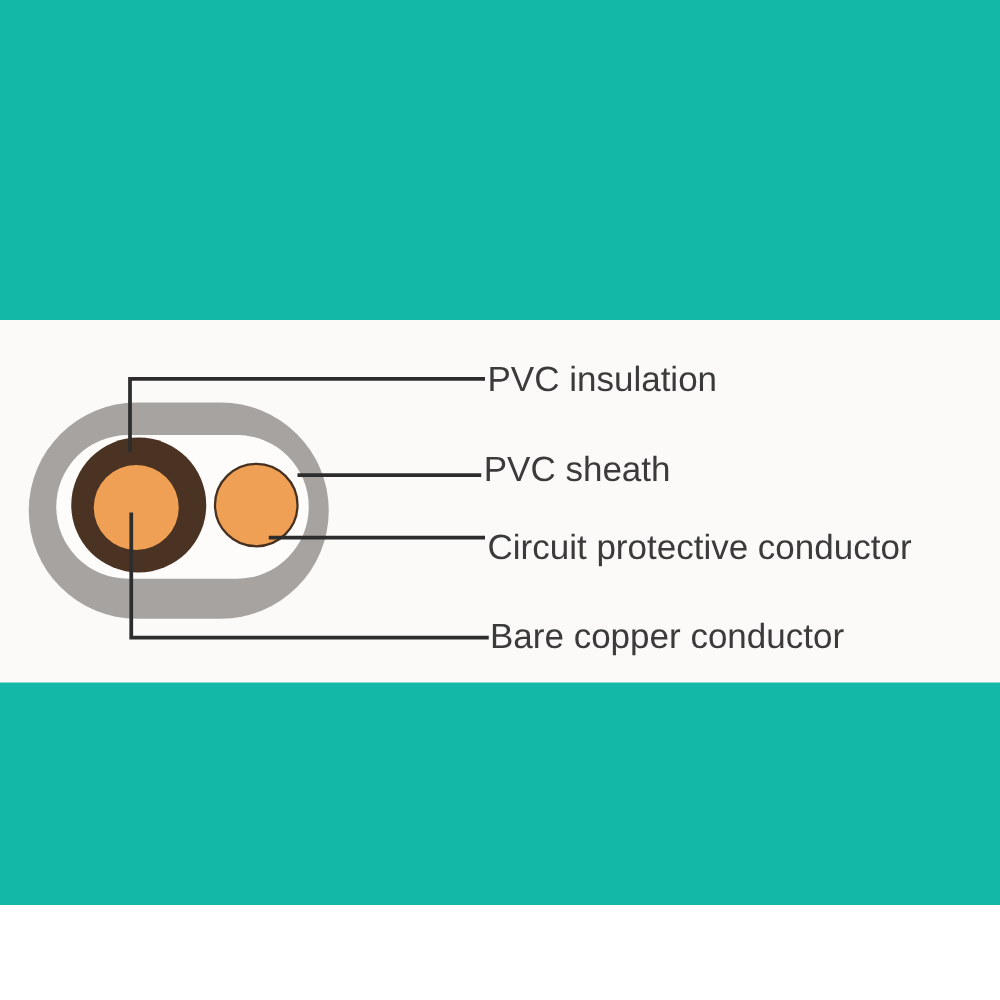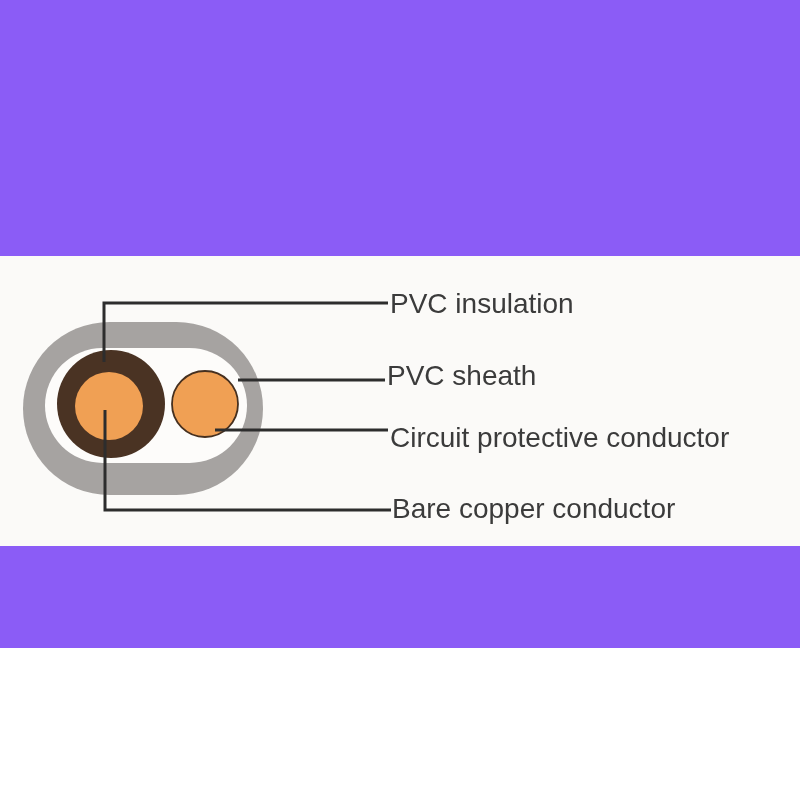--- a/index.html
+++ b/index.html
@@ -4,22 +4,22 @@
 <style>
   html, body {
     margin: 0;
     padding: 0;
     background: #ffffff;
     font-family: "Liberation Sans", "DejaVu Sans", sans-serif;
   }
   #canvas {
     position: relative;
     width: 800px;
-    height: 648px;
-    background: #8b5cf6;
+    height: 724px;
+    background: #14b8a6;
     overflow: hidden;
   }
   #diagram-svg {
     position: absolute;
     left: 0;
     top: 0;
     display: block;
   }
   .label-text {
     font-family: "Liberation Sans", "DejaVu Sans", sans-serif;

